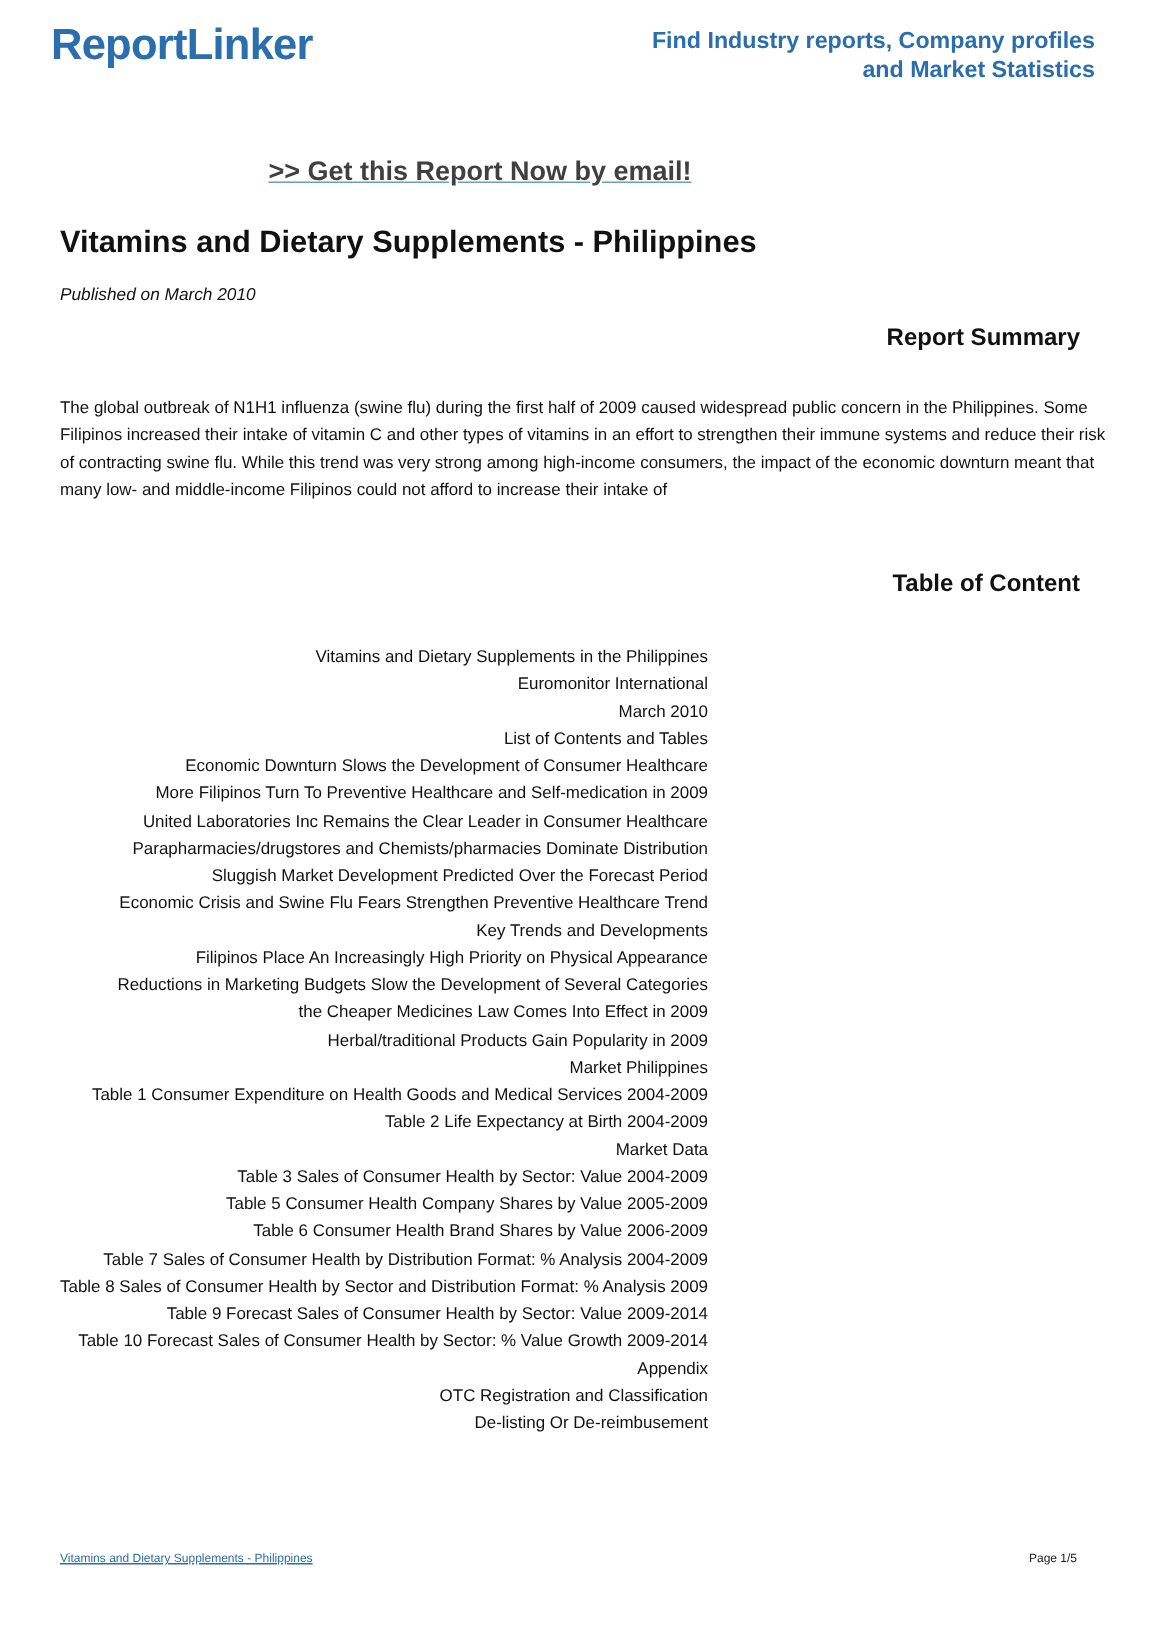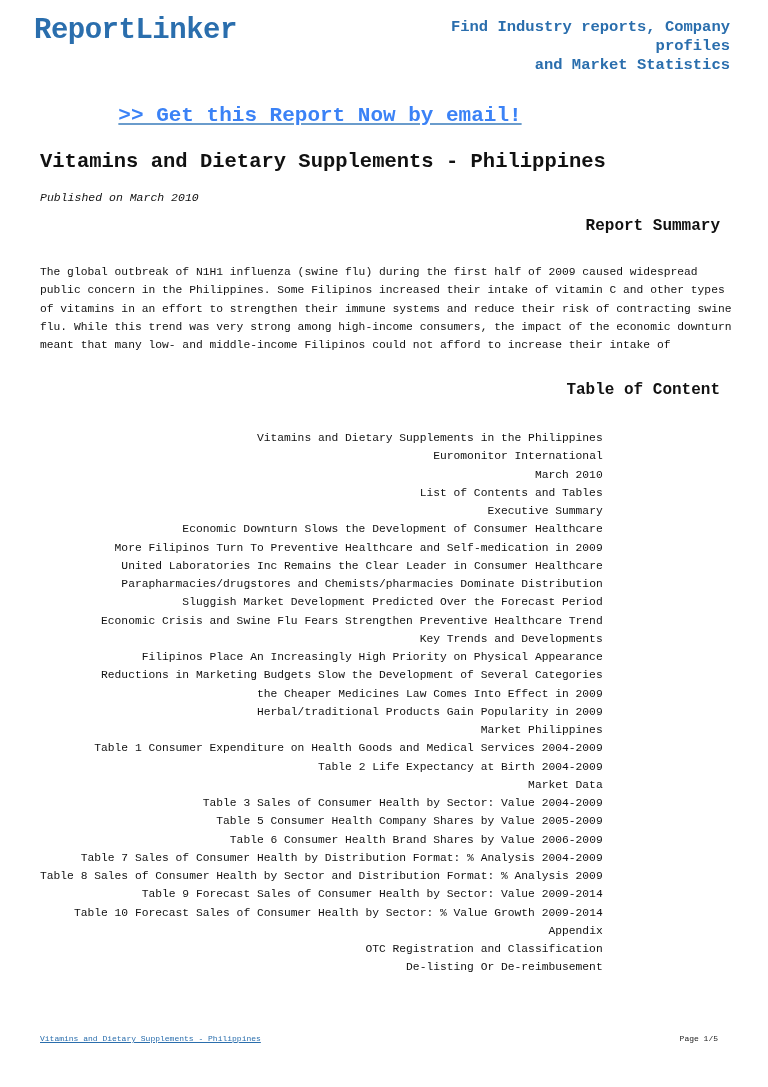--- a/index.html
+++ b/index.html
@@ -1,31 +1,31 @@
 <!DOCTYPE html>
 <html><head>
 <meta charset="utf-8">
 <style>
   html, body { margin: 0; padding: 0; background: #ffffff; }
   body {
     width: 768px; height: 1087px; position: relative; overflow: hidden;
     font-family: "Liberation Sans", sans-serif; color: #111111;
   }
-  .abs { position: absolute; font-family: Liberation Mono, monospace; }
+  .abs { position: absolute; }
   .logo {
     left: 34px; top: 14px; font-size: 29px; font-weight: bold;
     color: #2a6ead; letter-spacing: -0.5px; white-space: nowrap;
   }
   .tagline {
     left: 400px; top: 18px; width: 330px; text-align: right;
     font-size: 15.5px; font-weight: bold; color: #2a6ead; line-height: 19px;
   }
   .cta {
     left: 0; top: 104px; width: 640px; text-align: center;
-    font-size: 21px; font-weight: bold; color: #3b82f6;
+    font-size: 18px; font-weight: bold; color: #404040;
     text-decoration: underline; text-decoration-color: #6a9ccc;
     padding-left: 0;
   }
   .cta span { position: relative; left: 0px; }
   .title {
     left: 40px; top: 150px; font-size: 20.5px; font-weight: bold; white-space: nowrap;
   }
   .published {
     left: 40px; top: 191px; font-size: 11.5px; font-style: italic;
   }
@@ -70,21 +70,20 @@
 
 <p class="abs summary" style="margin:0;">The global outbreak of N1H1 influenza (swine flu) during the first half of 2009 caused widespread public concern in the Philippines. Some Filipinos increased their intake of vitamin C and other types of vitamins in an effort to strengthen their immune systems and reduce their risk of contracting swine flu. While this trend was very strong among high-income consumers, the impact of the economic downturn meant that many low- and middle-income Filipinos could not afford to increase their intake of</p>
 
 <h2 class="abs section-heading" style="margin:0; top:381px;">Table of Content</h2>
 
 <ul class="abs toc">
   <li>Vitamins and Dietary Supplements in the Philippines</li>
   <li>Euromonitor International</li>
   <li>March 2010</li>
   <li>List of Contents and Tables</li>
-  <li>Executive Summary</li>
   <li>Economic Downturn Slows the Development of Consumer Healthcare</li>
   <li>More Filipinos Turn To Preventive Healthcare and Self-medication in 2009</li>
   <li>United Laboratories Inc Remains the Clear Leader in Consumer Healthcare</li>
   <li>Parapharmacies/drugstores and Chemists/pharmacies Dominate Distribution</li>
   <li>Sluggish Market Development Predicted Over the Forecast Period</li>
   <li>Economic Crisis and Swine Flu Fears Strengthen Preventive Healthcare Trend</li>
   <li>Key Trends and Developments</li>
   <li>Filipinos Place An Increasingly High Priority on Physical Appearance</li>
   <li>Reductions in Marketing Budgets Slow the Development of Several Categories</li>
   <li>the Cheaper Medicines Law Comes Into Effect in 2009</li>

